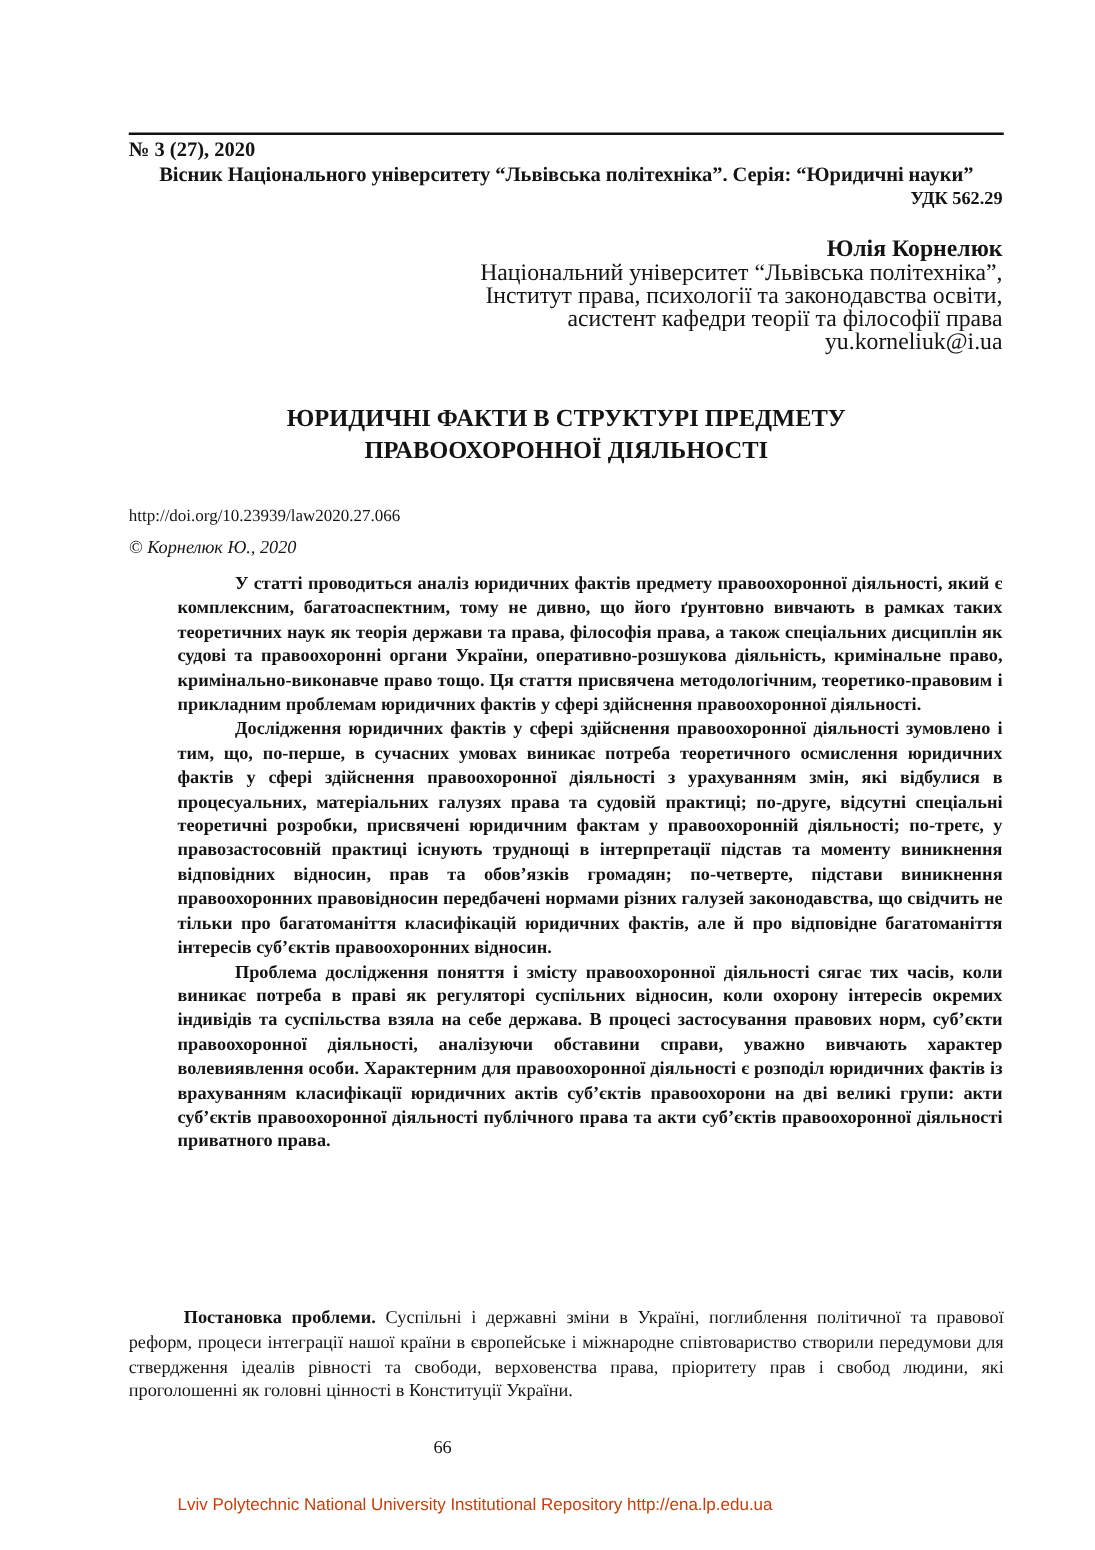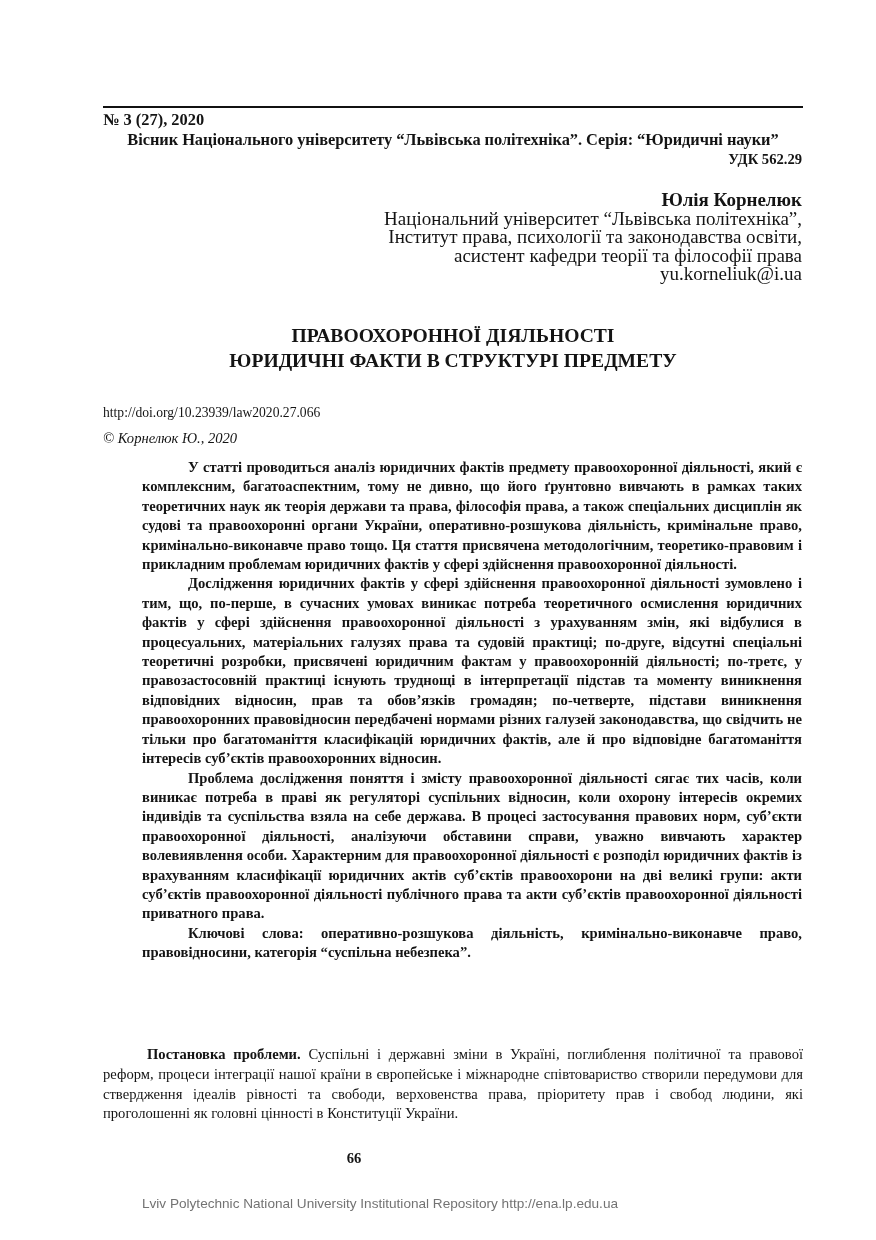--- a/index.html
+++ b/index.html
@@ -37,56 +37,55 @@
     left: 142px; top: 458px; width: 660px;
     font-weight: bold; font-size: 14.6px; line-height: 19.4px; text-align: justify;
   }
   .abstract p { margin: 0; text-indent: 46px; }
   .intro {
     left: 103px; top: 1045px; width: 700px;
     font-size: 14.6px; line-height: 19.8px; text-align: justify;
   }
   .intro p { margin: 0; text-indent: 44px; }
   .intro .lead { font-weight: bold; }
-  .page-number { left: 0; width: 708px; top: 1150px; text-align: center; font-size: 14.6px; font-weight: bold; }
+  .page-number { left: 0; width: 708px; top: 1150px; text-align: center; font-size: 14.6px; }
   .repo-footer {
     left: 0; width: 760px; top: 1196px; text-align: center;
-    font-family: "Liberation Sans", "DejaVu Sans", sans-serif; font-size: 13.6px; color: #737373;
+    font-family: "Liberation Sans", "DejaVu Sans", sans-serif; font-size: 13.6px; color: #c2410c;
   }
 </style>
 </head>
 <body>
 
 <div class="abs journal-header">Вісник Національного університету “Львівська політехніка”. Серія: “Юридичні науки”</div>
 <div class="abs header-rule"></div>
 <div class="abs issue">№ 3 (27), 2020</div>
 
 <div class="abs udc">УДК 562.29</div>
 
 <div class="abs author-block">
   <div class="author-name">Юлія Корнелюк</div>
   <div>Національний університет “Львівська політехніка”,</div>
   <div>Інститут права, психології та законодавства освіти,</div>
   <div>асистент кафедри теорії та філософії права</div>
   <div>yu.korneliuk@i.ua</div>
 </div>
 
 <div class="abs title">
+  <div>ЮРИДИЧНІ ФАКТИ В СТРУКТУРІ ПРЕДМЕТУ</div>
   <div>ПРАВООХОРОННОЇ ДІЯЛЬНОСТІ</div>
-  <div>ЮРИДИЧНІ ФАКТИ В СТРУКТУРІ ПРЕДМЕТУ</div>
 </div>
 
 <div class="abs doi">http://doi.org/10.23939/law2020.27.066</div>
 <div class="abs copyright">© Корнелюк Ю., 2020</div>
 
 <div class="abs abstract">
   <p>У статті проводиться аналіз юридичних фактів предмету правоохоронної діяльності, який є комплексним, багатоаспектним, тому не дивно, що його ґрунтовно вивчають в рамках таких теоретичних наук як теорія держави та права, філософія права, а також спеціальних дисциплін як судові та правоохоронні органи України, оперативно-розшукова діяльність, кримінальне право, кримінально-виконавче право тощо. Ця стаття присвячена методологічним, теоретико-правовим і прикладним проблемам юридичних фактів у сфері здійснення правоохоронної діяльності.</p>
   <p>Дослідження юридичних фактів у сфері здійснення правоохоронної діяльності зумовлено і тим, що, по-перше, в сучасних умовах виникає потреба теоретичного осмислення юридичних фактів у сфері здійснення правоохоронної діяльності з урахуванням змін, які відбулися в процесуальних, матеріальних галузях права та судовій практиці; по-друге, відсутні спеціальні теоретичні розробки, присвячені юридичним фактам у правоохоронній діяльності; по-третє, у правозастосовній практиці існують труднощі в інтерпретації підстав та моменту виникнення відповідних відносин, прав та обов’язків громадян; по-четверте, підстави виникнення правоохоронних правовідносин передбачені нормами різних галузей законодавства, що свідчить не тільки про багатоманіття класифікацій юридичних фактів, але й про відповідне багатоманіття інтересів суб’єктів правоохоронних відносин.</p>
   <p>Проблема дослідження поняття і змісту правоохоронної діяльності сягає тих часів, коли виникає потреба в праві як регуляторі суспільних відносин, коли охорону інтересів окремих індивідів та суспільства взяла на себе держава. В процесі застосування правових норм, суб’єкти правоохоронної діяльності, аналізуючи обставини справи, уважно вивчають характер волевиявлення особи. Характерним для правоохоронної діяльності є розподіл юридичних фактів із врахуванням класифікації юридичних актів суб’єктів правоохорони на дві великі групи: акти суб’єктів правоохоронної діяльності публічного права та акти суб’єктів правоохоронної діяльності приватного права.</p>
-  <p>Ключові слова: оперативно-розшукова діяльність, кримінально-виконавче право, правовідносини, категорія “суспільна небезпека”.</p>
 </div>
 
 <div class="abs intro">
   <p><span class="lead">Постановка проблеми.</span><span> Суспільні і державні зміни в Україні, поглиблення політичної та правової реформ, процеси інтеграції нашої країни в європейське і міжнародне співтовариство створили передумови для ствердження ідеалів рівності та свободи, верховенства права, пріоритету прав і свобод людини, які проголошенні як головні цінності в Конституції України.</span></p>
 </div>
 
 <div class="abs page-number">66</div>
 <div class="abs repo-footer">Lviv Polytechnic National University Institutional Repository http://ena.lp.edu.ua</div>
 
 </body></html>

